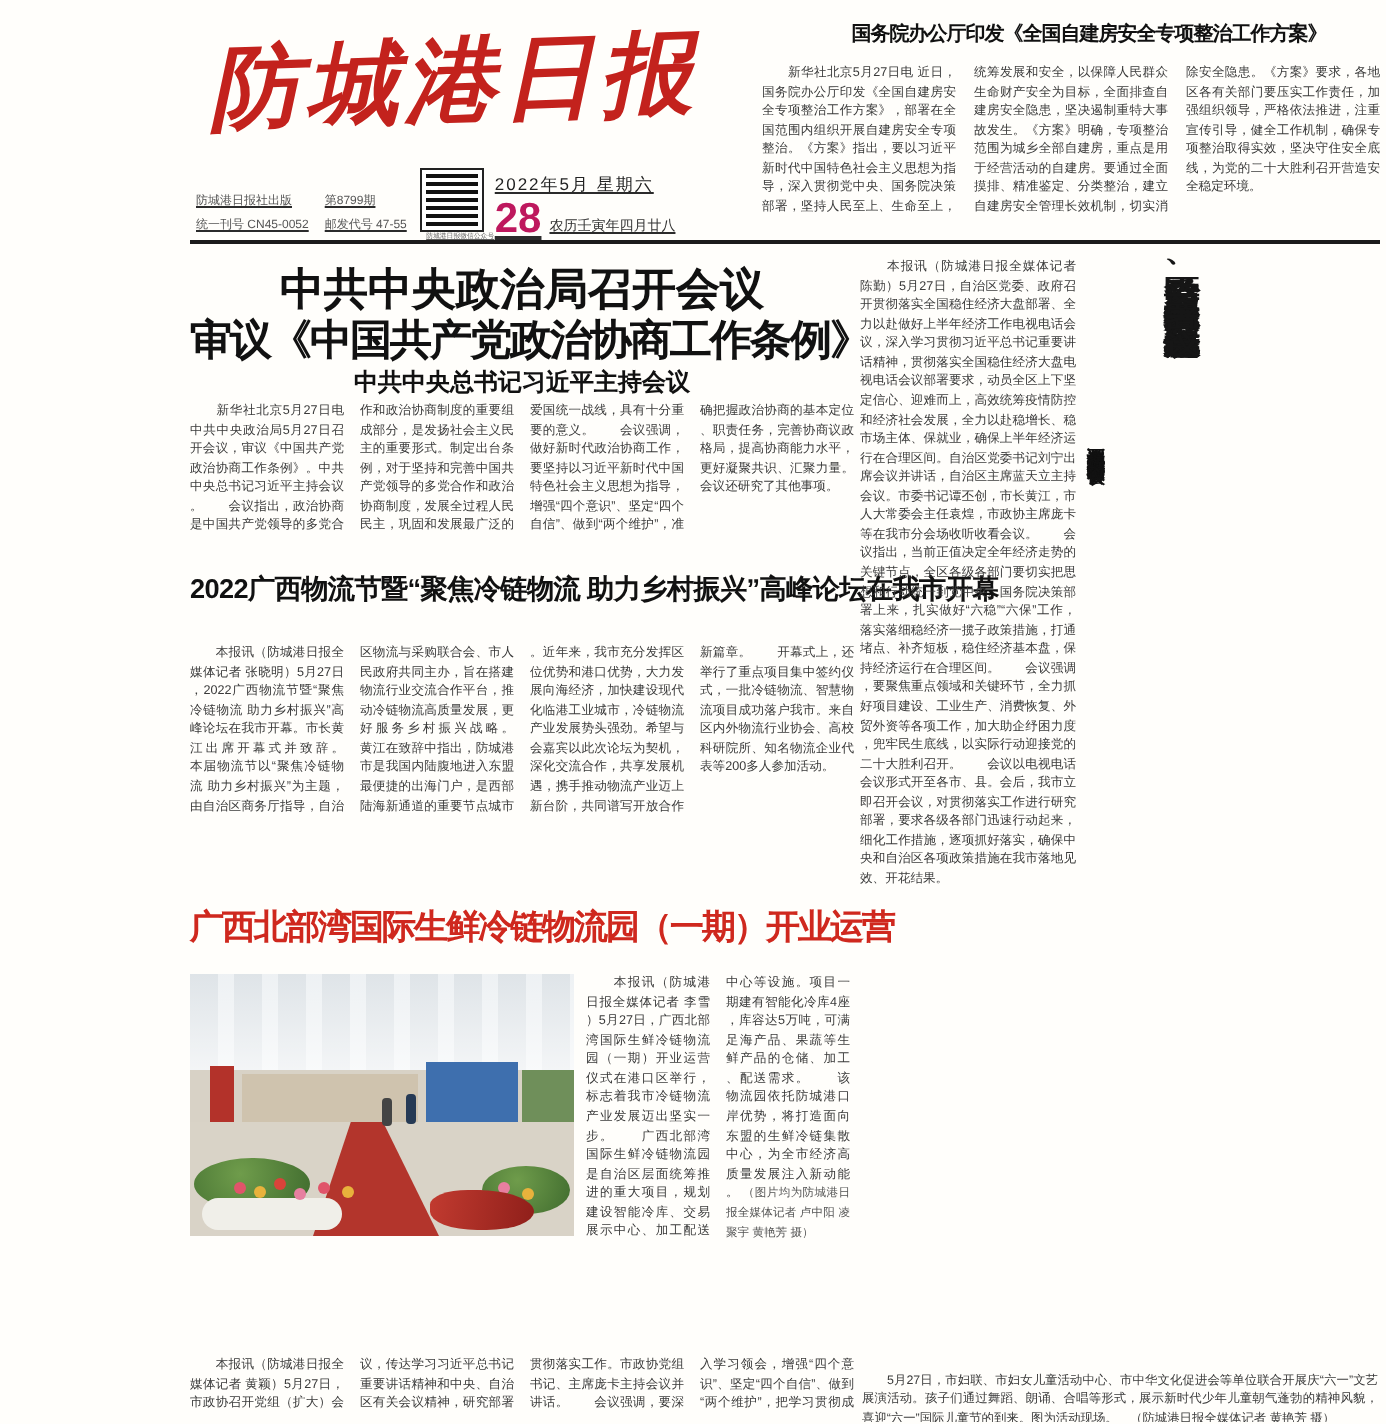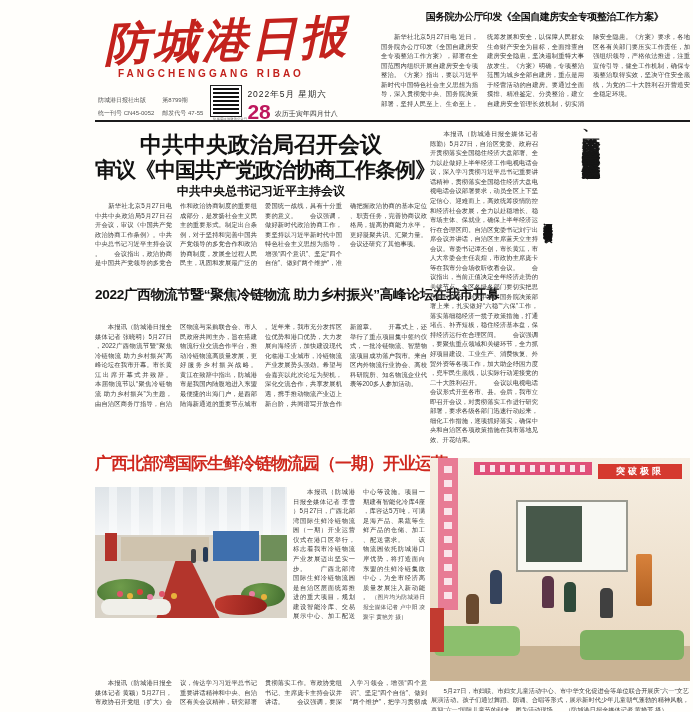--- a/index.html
+++ b/index.html
@@ -6,21 +6,21 @@
   .page{position:relative;width:693px;height:712px;background:#fffefb;overflow:hidden;
         font-family:"Liberation Sans","DejaVu Sans",sans-serif;color:#2b2b2b;}
   .abs{position:absolute;}
   
   .mast-title{left:104px;top:10px;width:250px;height:62px;
       font-family:"DejaVu Serif",serif;font-weight:900;font-style:italic;
       font-size:46px;color:#c3221d;letter-spacing:3px;transform:rotate(-2deg);
       white-space:nowrap;}
   .mast-pinyin{left:118px;top:68px;width:230px;color:#c3221d;font-weight:bold;
       font-size:10px;letter-spacing:3px;white-space:nowrap;}
-  .mast-info{left:98px;top:86px;width:282px;height:34px;display:flex;align-items:center;gap:8px;}
+  .mast-info{left:98px;top:86px;width:282px;height:34px;display:flex;align-items:flex-end;gap:8px;text-decoration:underline;}
   .mi-col{font-size:6px;color:#555;line-height:2.1;white-space:nowrap;padding-top:7px;}
   .qr-wrap{width:28px;text-align:center;}
   .qr{width:26px;height:26px;background:
       repeating-linear-gradient(0deg,#111 0 2px,#fff 2px 4px),
       repeating-linear-gradient(90deg,#111 0 2px,rgba(255,255,255,.75) 2px 4px);
       border:2px solid #fff;outline:1px solid #222;}
   .qr-cap{font-size:4px;color:#666;transform:scale(.85);white-space:nowrap;}
   .date-block{padding-top:4px;white-space:nowrap;}
   .date-line{font-size:8.5px;color:#222;letter-spacing:1px;}
   .date-row{display:flex;align-items:flex-end;gap:4px;margin-top:2px;}
@@ -67,21 +67,20 @@
   .a4-body{left:95px;top:678px;width:332px;height:33px;}
   
   .pi{position:absolute;}
 </style>
 </head>
 <body>
 
 <div class="page">
 
   <div class="abs mast-title">防城港日报</div>
-  <div class="abs mast-pinyin">FANGCHENGGANG  RIBAO</div>
 
   <div class="abs mast-info">
     <div class="mi-col">
       <div>防城港日报社出版</div>
       <div>统一刊号 CN45-0052</div>
     </div>
     <div class="mi-col">
       <div>第8799期</div>
       <div>邮发代号 47-55</div>
     </div>
@@ -132,37 +131,17 @@
 
   <div class="abs tiny cols2 a3-body">
     <span>　　本报讯（防城港日报全媒体记者 李雪）5月27日，广西北部湾国际生鲜冷链物流园（一期）开业运营仪式在港口区举行，标志着我市冷链物流产业发展迈出坚实一步。　　广西北部湾国际生鲜冷链物流园是自治区层面统筹推进的重大项目，规划建设智能冷库、交易展示中心、加工配送中心等设施。项目一期建有智能化冷库4座，库容达5万吨，可满足海产品、果蔬等生鲜产品的仓储、加工、配送需求。　　该物流园依托防城港口岸优势，将打造面向东盟的生鲜冷链集散中心，为全市经济高质量发展注入新动能。</span>
     <span class="a3-cap">（图片均为防城港日报全媒体记者 卢中阳 凌聚宇 黄艳芳 摄）</span>
   </div>
 
   <div class="abs tiny r-body">　　本报讯（防城港日报全媒体记者 陈勤）5月27日，自治区党委、政府召开贯彻落实全国稳住经济大盘部署、全力以赴做好上半年经济工作电视电话会议，深入学习贯彻习近平总书记重要讲话精神，贯彻落实全国稳住经济大盘电视电话会议部署要求，动员全区上下坚定信心、迎难而上，高效统筹疫情防控和经济社会发展，全力以赴稳增长、稳市场主体、保就业，确保上半年经济运行在合理区间。自治区党委书记刘宁出席会议并讲话，自治区主席蓝天立主持会议。市委书记谭丕创，市长黄江，市人大常委会主任袁煌，市政协主席庞卡等在我市分会场收听收看会议。　　会议指出，当前正值决定全年经济走势的关键节点，全区各级各部门要切实把思想和行动统一到党中央、国务院决策部署上来，扎实做好“六稳”“六保”工作，落实落细稳经济一揽子政策措施，打通堵点、补齐短板，稳住经济基本盘，保持经济运行在合理区间。　　会议强调，要聚焦重点领域和关键环节，全力抓好项目建设、工业生产、消费恢复、外贸外资等各项工作，加大助企纾困力度，兜牢民生底线，以实际行动迎接党的二十大胜利召开。　　会议以电视电话会议形式开至各市、县。会后，我市立即召开会议，对贯彻落实工作进行研究部署，要求各级各部门迅速行动起来，细化工作措施，逐项抓好落实，确保中央和自治区各项政策措施在我市落地见效、开花结果。</div>
   <div class="abs r-sub">谭丕创黄江袁煌庞卡在我市分会场收听收看会议</div>
   <div class="abs r-head">自治区党委、政府召开贯彻落实全国稳住经济大盘部署、全力以赴做好上半年经济工作电视电话会议</div>
 
-  <div class="abs photo2">
-    <div class="pi" style="left:0;top:0;width:260px;height:190px;background:linear-gradient(#f6efe3,#ead9c2);"></div>
-    <div class="pi" style="left:0;top:188px;width:260px;height:35px;background:#c9b394;"></div>
-    <div class="pi" style="left:8px;top:0;width:20px;height:152px;background:#e87c95;"></div>
-    <div class="pi" style="left:14px;top:8px;width:8px;height:138px;background:repeating-linear-gradient(#fff 0 7px,#e87c95 7px 14px);opacity:.8;"></div>
-    <div class="pi" style="left:44px;top:4px;width:118px;height:13px;background:#e0507a;"></div>
-    <div class="pi" style="left:50px;top:7px;width:106px;height:7px;background:repeating-linear-gradient(90deg,#fff 0 5px,#e0507a 5px 10px);opacity:.85;"></div>
-    <div class="pi" style="left:168px;top:6px;width:84px;height:15px;background:#d5392f;color:#fff;font-weight:bold;font-size:9px;text-align:center;line-height:15px;letter-spacing:3px;">突破极限</div>
-    <div class="pi" style="left:86px;top:42px;width:108px;height:68px;background:#f8f8f3;border:2px solid #9a9a90;"></div>
-    <div class="pi" style="left:96px;top:48px;width:56px;height:56px;background:#47584a;"></div>
-    <div class="pi" style="left:206px;top:96px;width:16px;height:52px;background:linear-gradient(#d8823c,#b05f22);border-radius:2px;"></div>
-    <div class="pi" style="left:60px;top:112px;width:12px;height:34px;background:#35435c;border-radius:5px 5px 2px 2px;"></div>
-    <div class="pi" style="left:112px;top:118px;width:12px;height:32px;background:#5c3548;border-radius:5px 5px 2px 2px;"></div>
-    <div class="pi" style="left:134px;top:124px;width:12px;height:30px;background:#2f4a3a;border-radius:5px 5px 2px 2px;"></div>
-    <div class="pi" style="left:170px;top:130px;width:13px;height:30px;background:#404040;border-radius:5px 5px 2px 2px;"></div>
-    <div class="pi" style="left:36px;top:136px;width:13px;height:30px;background:#6a4a2f;border-radius:5px 5px 2px 2px;"></div>
-    <div class="pi" style="left:4px;top:168px;width:86px;height:30px;background:#8cbf6d;border-radius:6px;"></div>
-    <div class="pi" style="left:150px;top:172px;width:104px;height:30px;background:#7fb162;border-radius:6px;"></div>
-    <div class="pi" style="left:0px;top:150px;width:14px;height:44px;background:#c23b30;"></div>
-  </div>
   <div class="abs tiny p2-cap">　　5月27日，市妇联、市妇女儿童活动中心、市中华文化促进会等单位联合开展庆“六一”文艺展演活动。孩子们通过舞蹈、朗诵、合唱等形式，展示新时代少年儿童朝气蓬勃的精神风貌，喜迎“六一”国际儿童节的到来。图为活动现场。　（防城港日报全媒体记者 黄艳芳 摄）</div>
 
   <div class="abs tiny cols4 a4-body">　　本报讯（防城港日报全媒体记者 黄颖）5月27日，市政协召开党组（扩大）会议，传达学习习近平总书记重要讲话精神和中央、自治区有关会议精神，研究部署贯彻落实工作。市政协党组书记、主席庞卡主持会议并讲话。　　会议强调，要深入学习领会，增强“四个意识”、坚定“四个自信”、做到“两个维护”，把学习贯彻成效转化为履职尽责、建言献策的实际行动，广泛凝聚共识，为推动全市经济社会高质量发展贡献政协智慧和力量。</div>
 
 </div>
 
 </body></html>

